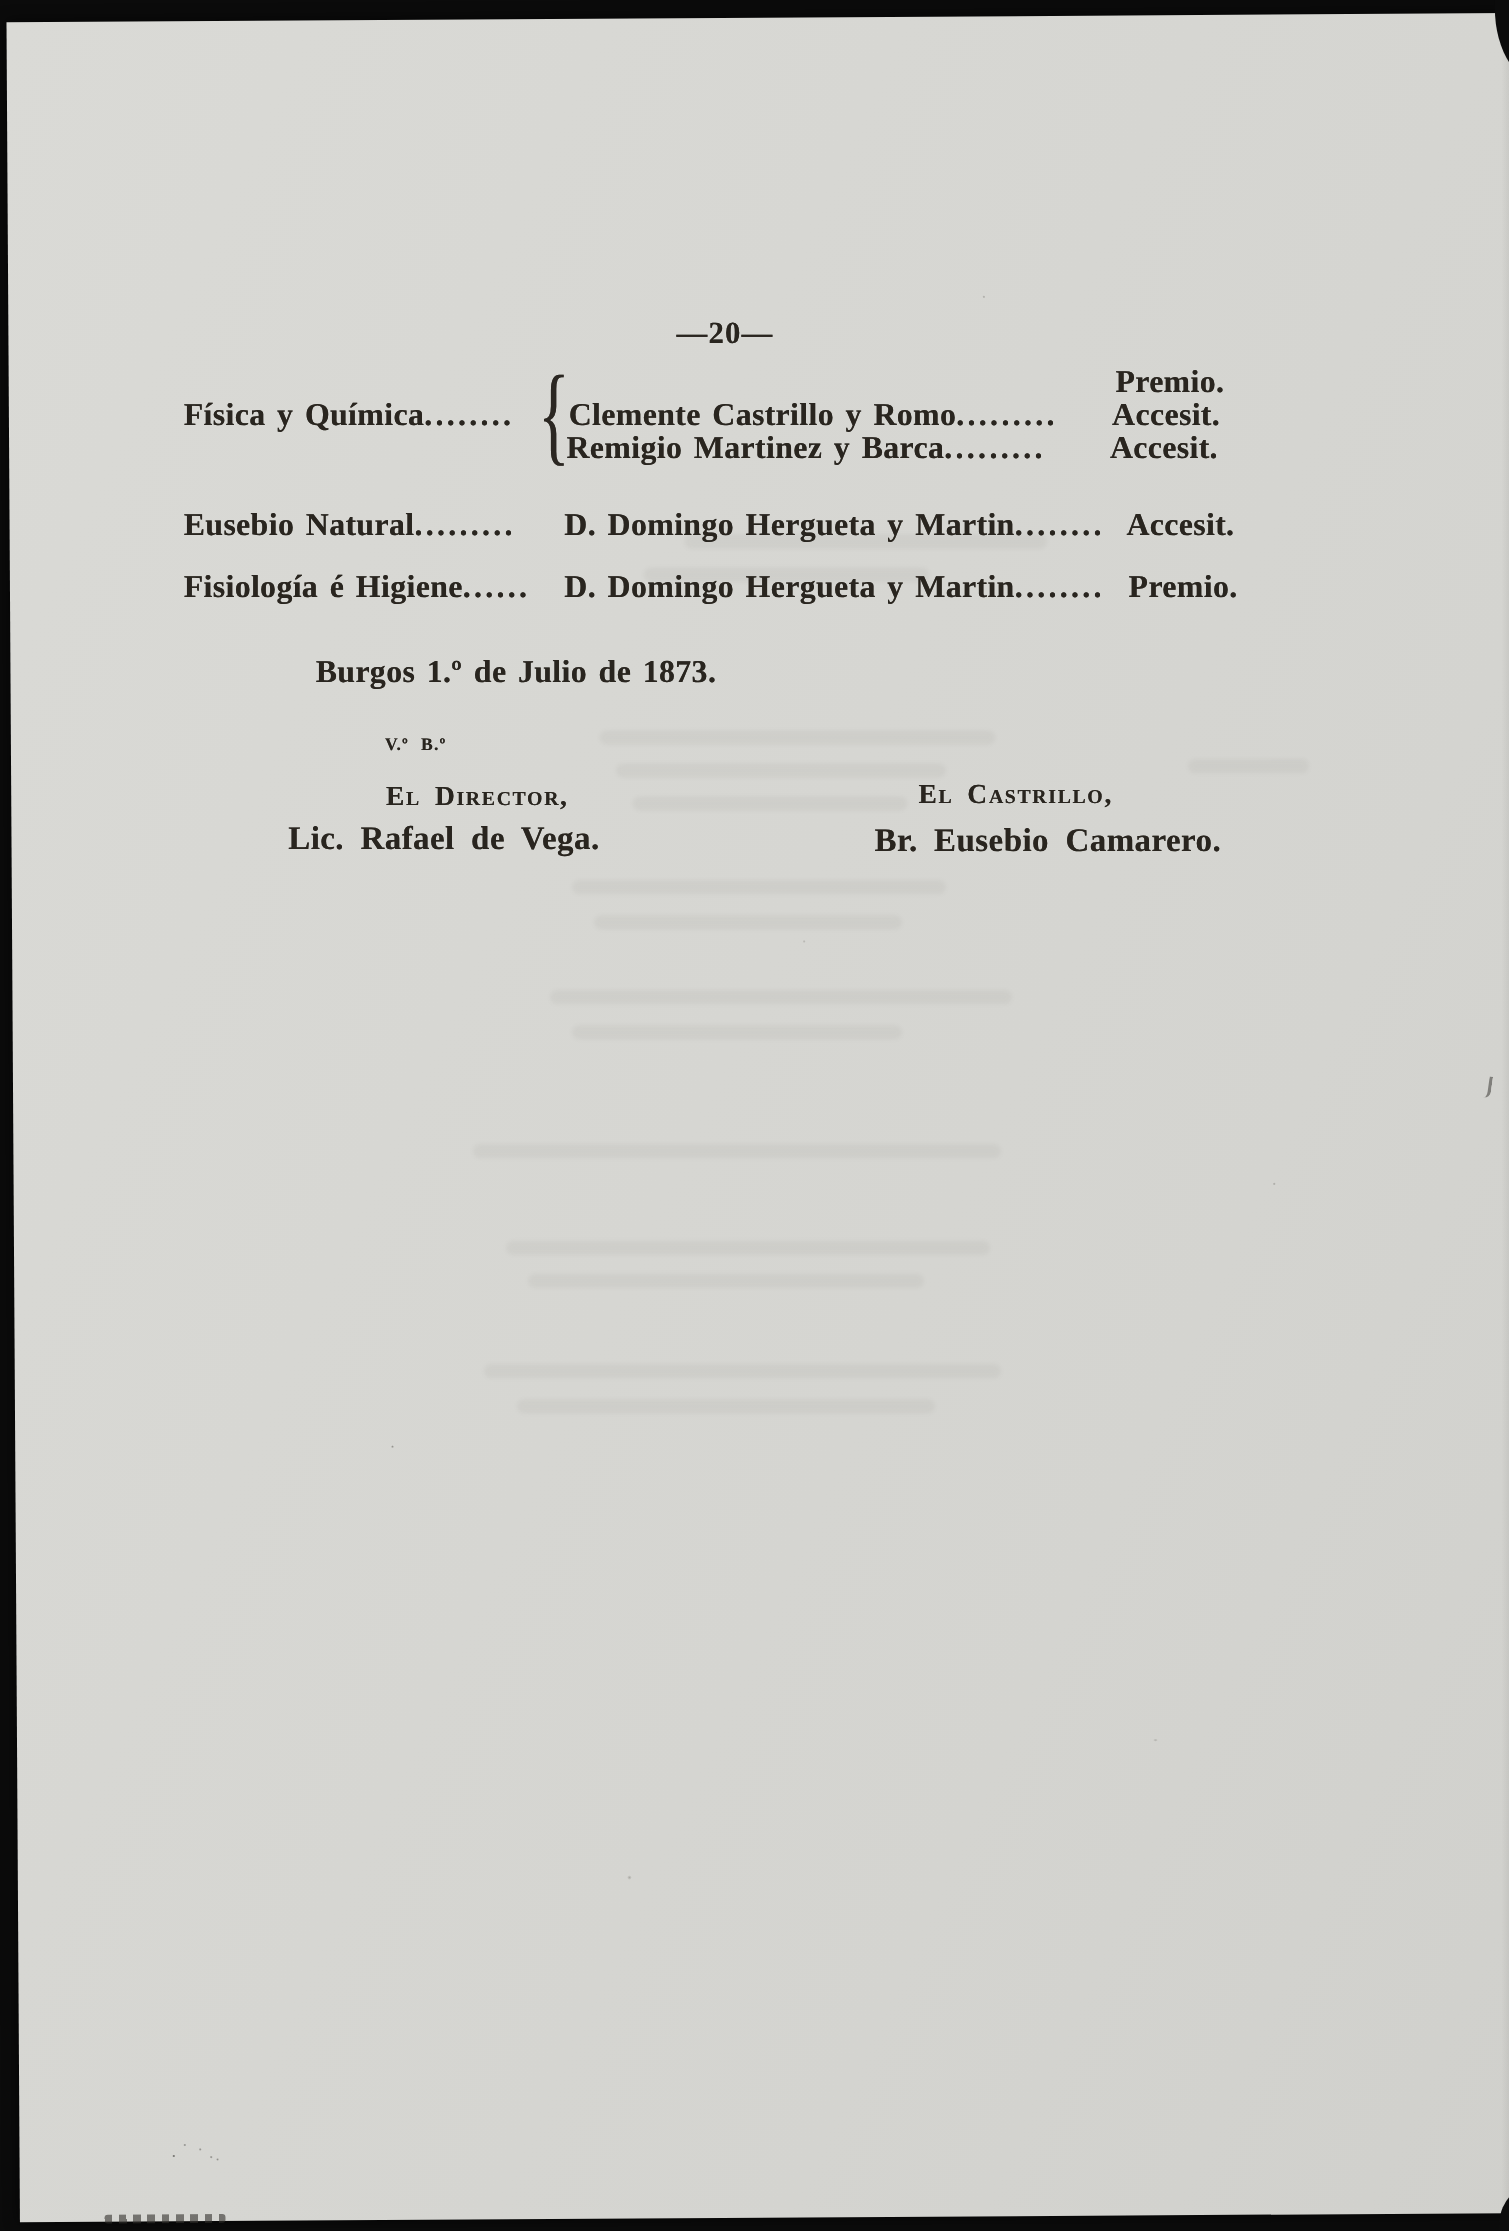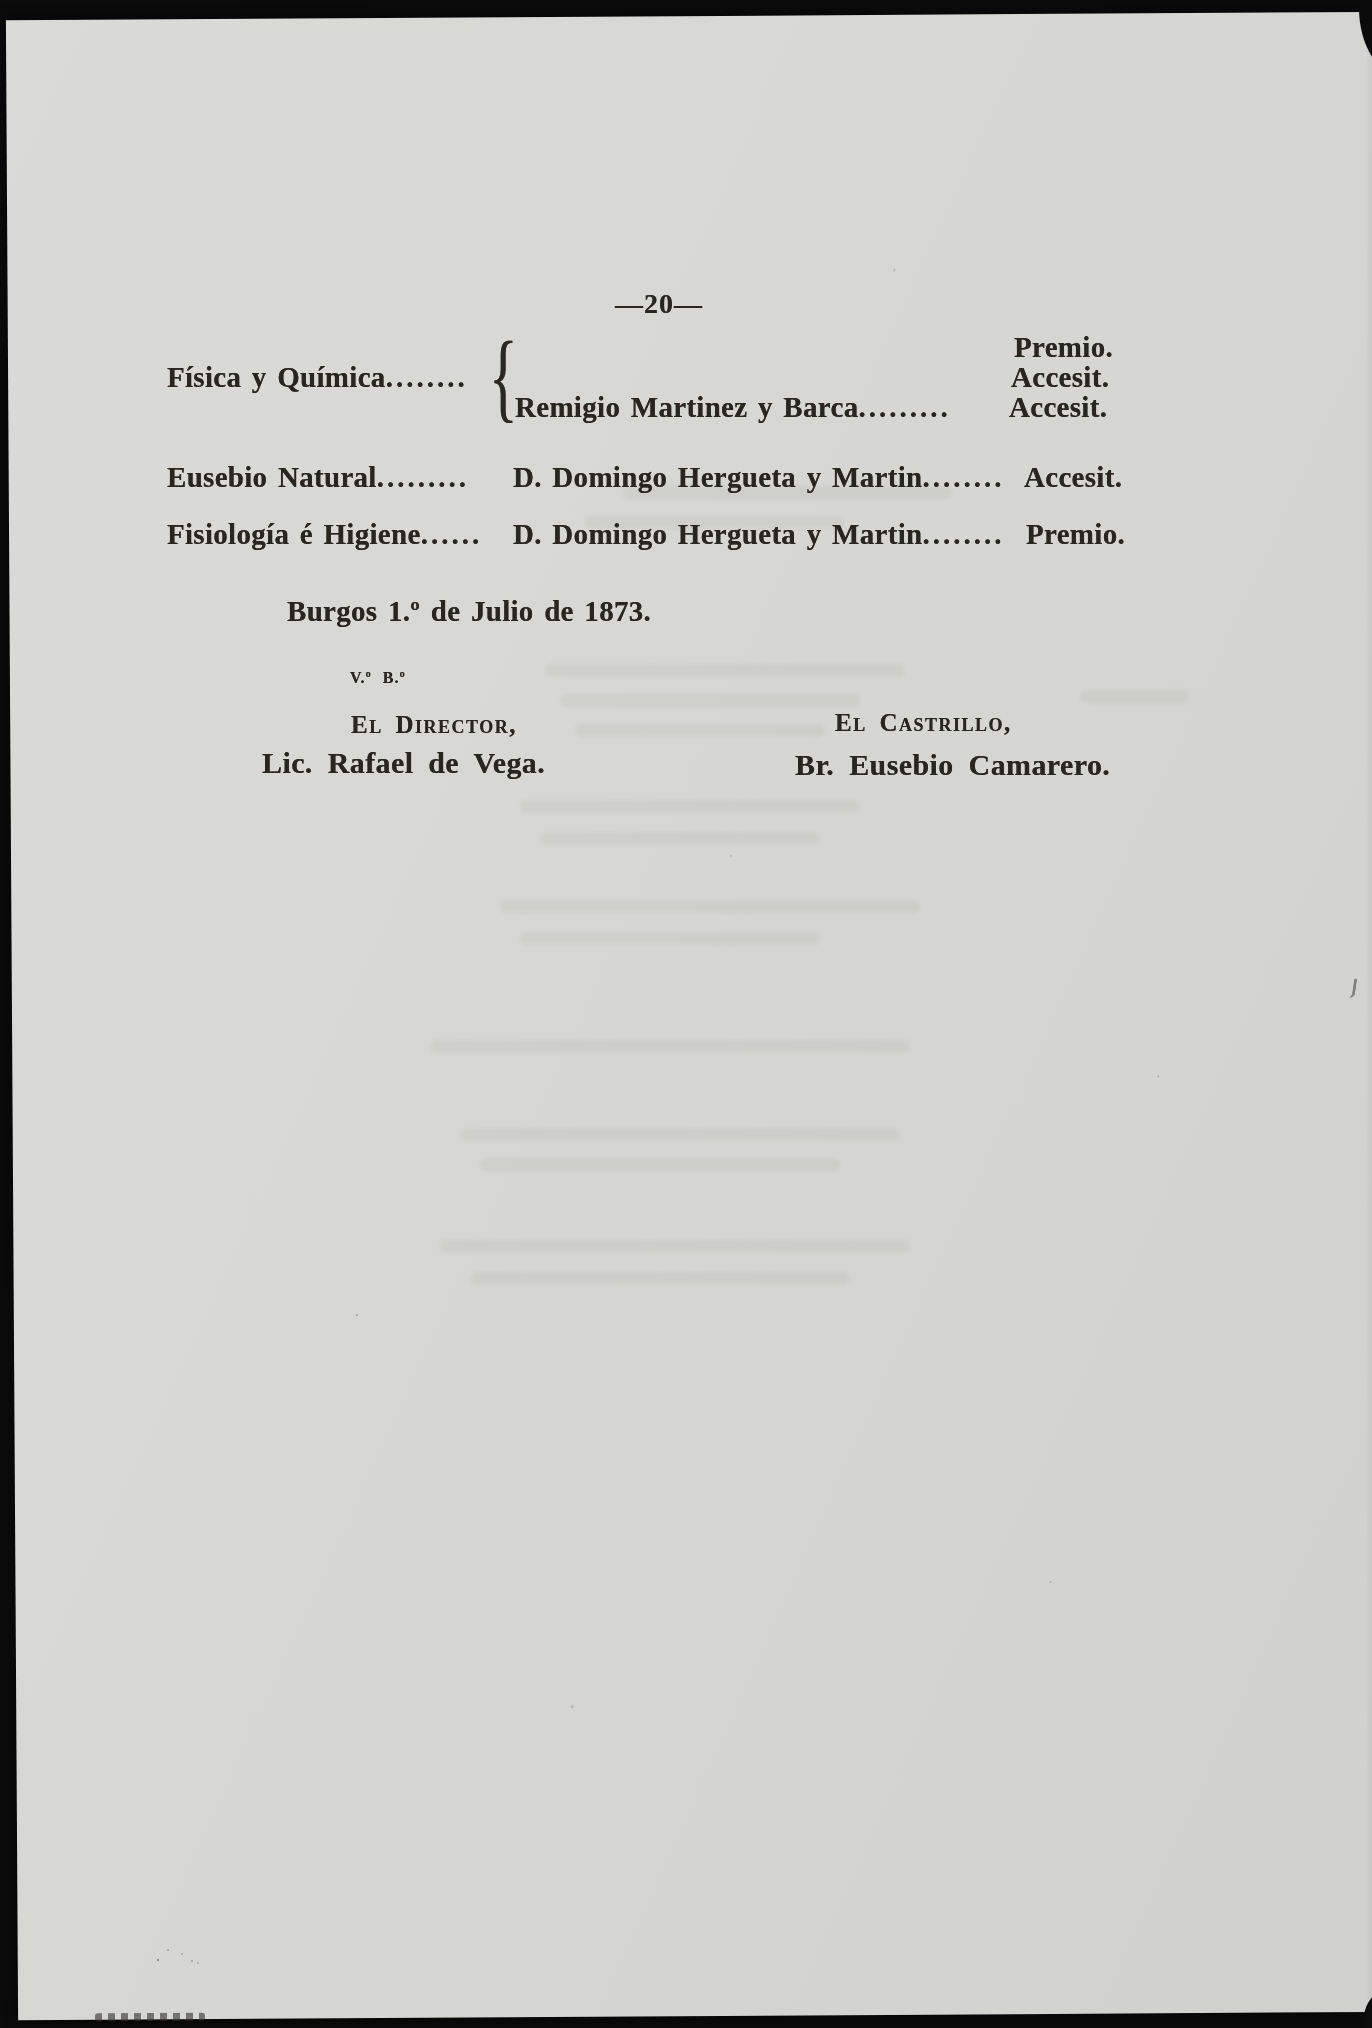--- a/index.html
+++ b/index.html
@@ -110,20 +110,23 @@
   <div class="edge-tick"></div>
 
   <div class="t pagenum" style="left:615px;top:290px;">—20—</div>
 
   <div class="t body29" style="left:167px;top:363px;">
     <span>Física y Química</span><span class="dots">........</span>
   </div>
 
   <div class="t brace" style="left:489px;top:334px;">{</div>
 
+  <div class="t body29" style="left:517px;top:363px;">
+    <span>Clemente Castrillo y Romo</span><span class="dots">.........</span>
+  </div>
   <div class="t body29" style="left:515px;top:393px;">
     <span>Remigio Martinez y Barca</span><span class="dots">.........</span>
   </div>
 
   <div class="t body29" style="left:1014px;top:333px;">Premio.</div>
   <div class="t body29" style="left:1011px;top:363px;">Accesit.</div>
   <div class="t body29" style="left:1009px;top:393px;">Accesit.</div>
 
   <div class="t body29" style="left:167px;top:463px;">
     <span>Eusebio Natural</span><span class="dots">.........</span>

